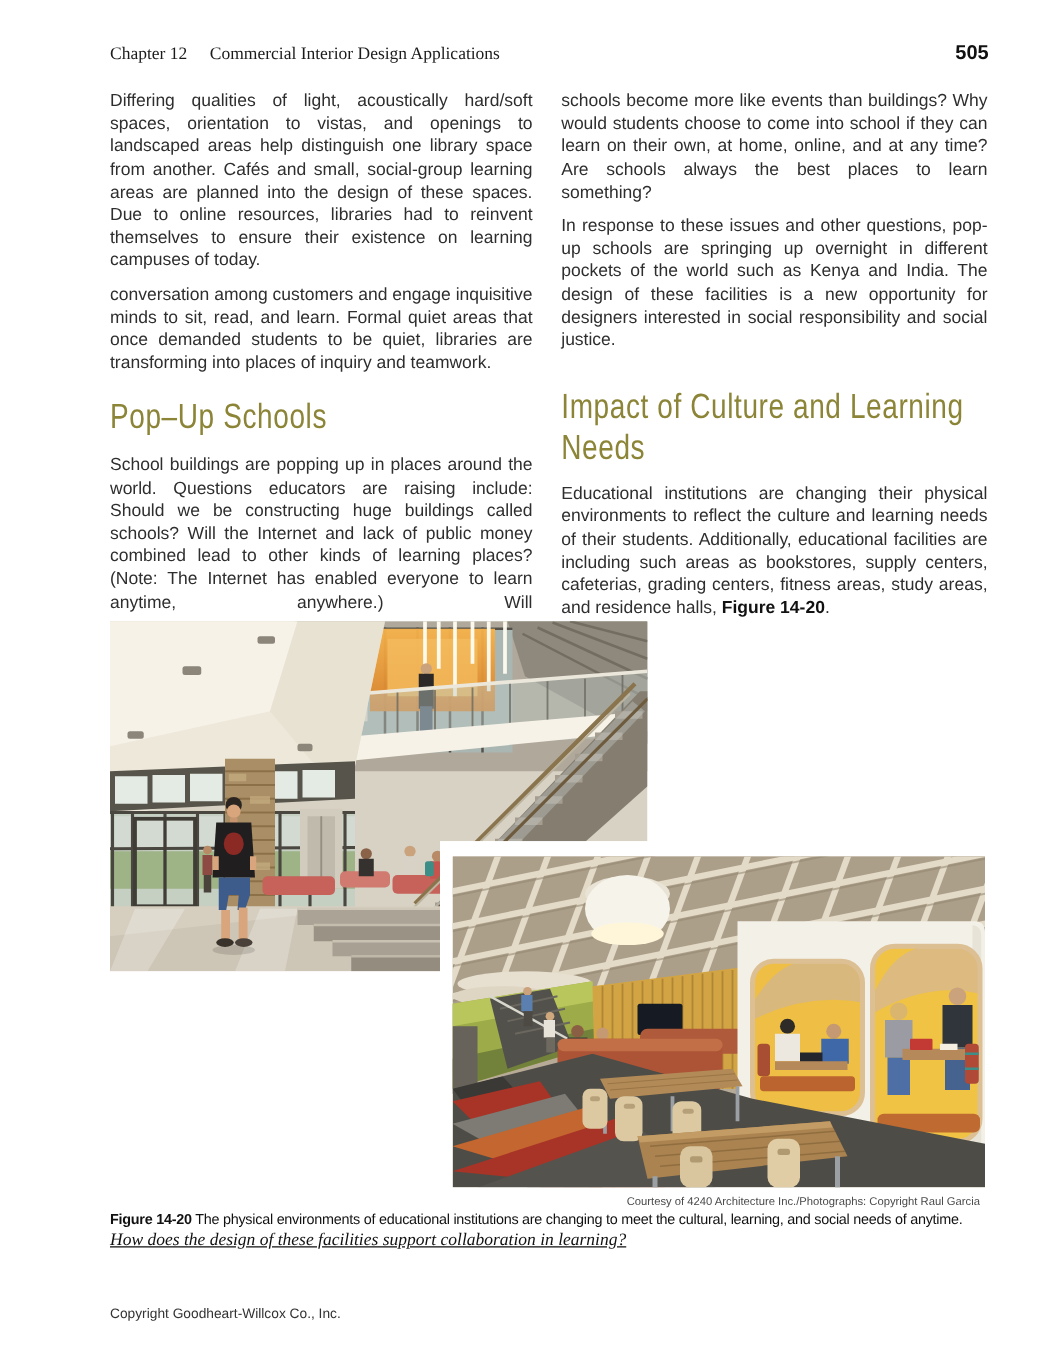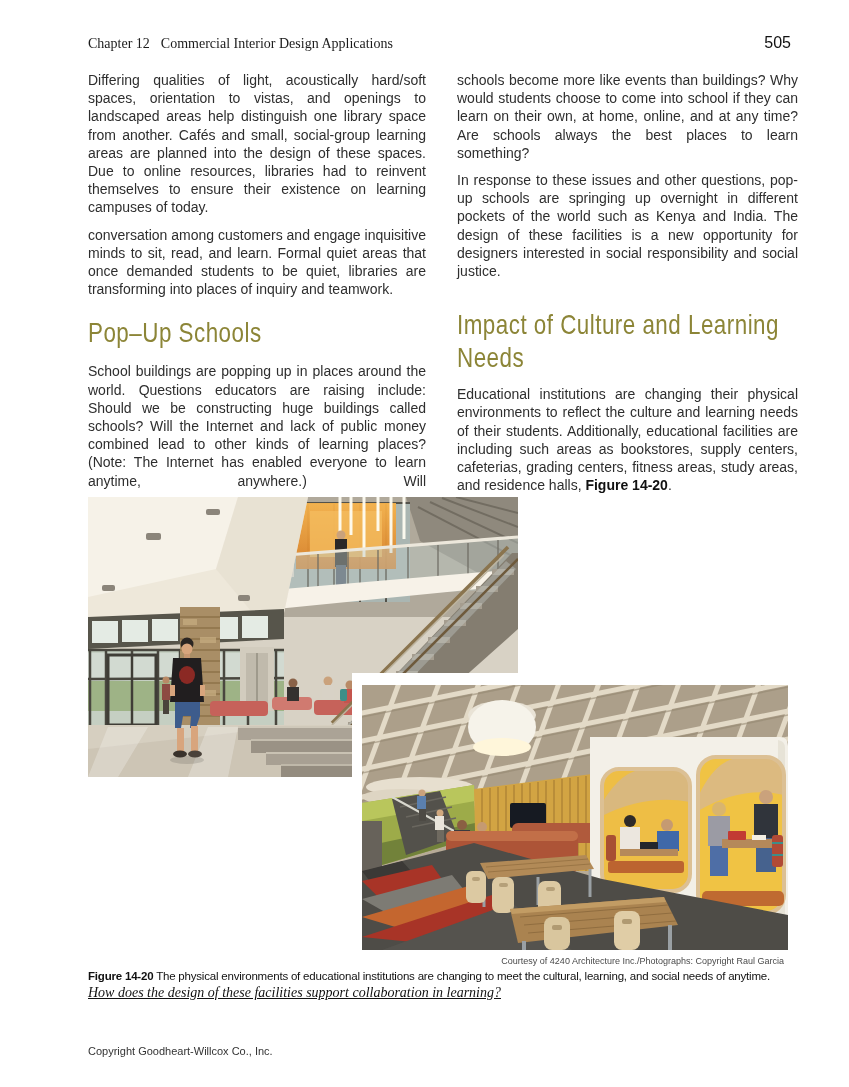--- a/index.html
+++ b/index.html
@@ -2,29 +2,29 @@
 <html><head>
 <meta charset="utf-8">
 <style>
   html,body{margin:0;padding:0;background:#ffffff;}
   .page{position:relative;width:849px;height:1087px;background:#fff;overflow:hidden;
         font-family:"Liberation Sans",sans-serif;color:#2d2d2d;}
 
   
   .running-head{position:absolute;left:88px;top:36px;width:703px;
         font-family:"Liberation Serif",serif;font-size:14px;color:#1b1b1b;}
-  .chapter-title{margin-left:11px;}
+  .chapter-title{margin-left:18px;}
   .page-number{position:absolute;right:0;top:-2px;font-family:"Liberation Sans",sans-serif;
-        font-weight:normal;font-size:16px;color:#111;}
+        font-weight:bold;font-size:16px;color:#111;}
 
   
   .col{position:absolute;top:71px;font-size:14px;line-height:18.2px;text-align:justify;color:#2e2e2e;}
   .col p{margin:0 0 9px 0;}
   .col-left{left:88px;width:338px;}
-  .col-right{left:449px;width:341px;margin-left:8px;}
+  .col-right{left:449px;width:341px;}
   .justify-last{text-align-last:justify;}
 
   h2.section{font-weight:400;color:#8c8537;font-size:28px;line-height:33px;
         margin:18px 0 13px 0;letter-spacing:.6px;transform:scaleX(.8);transform-origin:0 50%;}
   h2.section .hline{display:block;white-space:nowrap;}
   .col-right h2.section{margin:28px 0 11px 0;}
   .figref{font-weight:bold;color:#111;}
 
   
   .photo1{position:absolute;left:88px;top:497px;width:430px;height:280px;}

